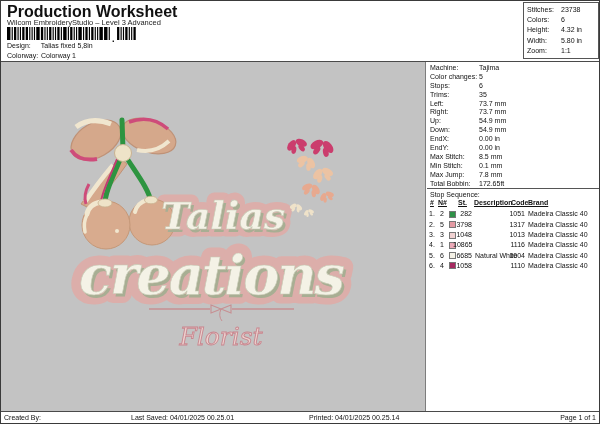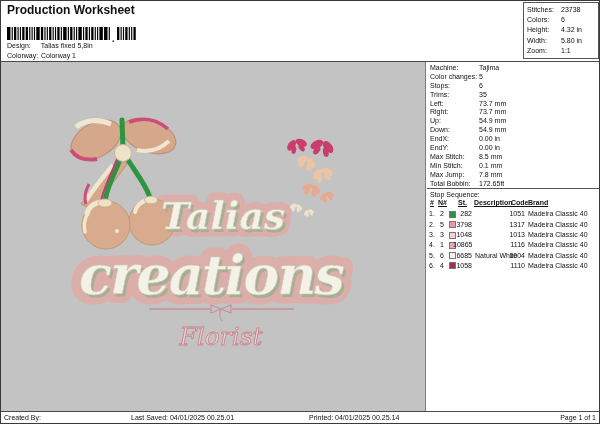--- a/index.html
+++ b/index.html
@@ -3,21 +3,21 @@
 <meta charset="utf-8">
 <style>
   html,body{margin:0;padding:0;background:#fff;}
   *{box-sizing:border-box;}
   #page{
     position:relative;width:600px;height:424px;background:#fff;
     border:1px solid #3a3a3a;overflow:hidden;
     font-family:"Liberation Sans",sans-serif;color:#111;
   }
   
-  #hdr-title{position:absolute;left:6px;top:2px;font-size:12px;font-weight:bold;}
+  #hdr-title{position:absolute;left:6px;top:2px;font-size:16px;font-weight:bold;}
   #hdr-sub{position:absolute;left:6px;top:17px;font-size:7.5px;color:#222;}
   #barcode{position:absolute;left:6px;top:26px;}
   #design-row{position:absolute;left:6px;top:41px;font-size:7px;}
   #colorway-row{position:absolute;left:6px;top:51px;font-size:7px;}
   .hkv .k{display:inline-block;width:32px;}
   
   #summary-box{
     position:absolute;left:522px;top:1px;width:76px;height:57px;
     border:1px solid #555;background:#fff;padding:2px 3px;font-size:7px;
   }
@@ -51,20 +51,21 @@
   
   .ftxt{position:absolute;top:413px;font-size:7px;white-space:nowrap;}
   #f-created{left:3px;} #f-saved{left:130px;} #f-printed{left:308px;} #f-page{right:3px;}
 </style>
 </head>
 <body>
 
 <div id="page">
 
   <div id="hdr-title">Production Worksheet</div>
+  <div id="hdr-sub">Wilcom EmbroideryStudio – Level 3 Advanced</div>
 
   <svg id="barcode" width="160" height="15">
       <rect x="0" y="0" width="3.4499999999999997" height="13" fill="#000"></rect>
       <rect x="4.6499999999999995" y="0" width="1.15" height="13" fill="#000"></rect>
       <rect x="6.999999999999999" y="0" width="2.3" height="13" fill="#000"></rect>
       <rect x="10.5" y="0" width="1.15" height="13" fill="#000"></rect>
       <rect x="12.85" y="0" width="1.15" height="13" fill="#000"></rect>
       <rect x="15.2" y="0" width="2.3" height="13" fill="#000"></rect>
       <rect x="18.7" y="0" width="2.3" height="13" fill="#000"></rect>
       <rect x="22.2" y="0" width="1.15" height="13" fill="#000"></rect>

